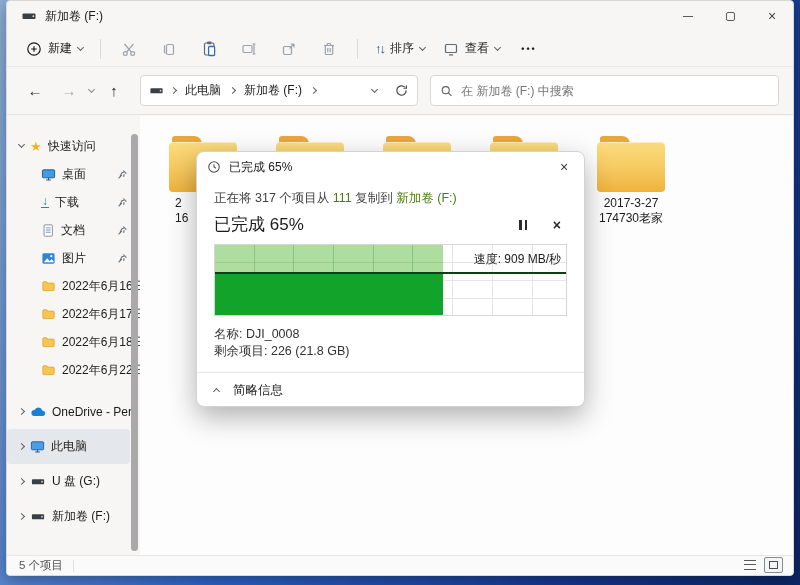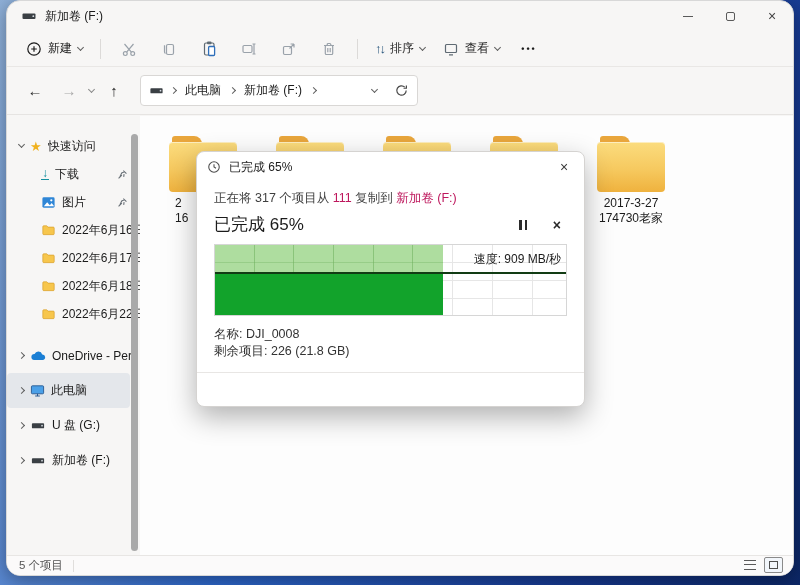--- a/index.html
+++ b/index.html
@@ -4,21 +4,21 @@
 <style>
   * { margin:0; padding:0; box-sizing:border-box; }
   html,body { width:800px; height:585px; overflow:hidden; }
   body {
     font-family:"Liberation Sans","DejaVu Sans",sans-serif;
     background:linear-gradient(115deg,#8fb0d8 0%,#2d66c8 45%,#16388f 78%,#0c2766 100%);
     position:relative; font-size:12px; color:#1b1b1b;
   }
   .window {
     position:absolute; left:6px; top:0; width:788px; height:576px;
-    background:#f7f6f5; border-radius:14px; overflow:hidden;
+    background:#f7f6f5; border-radius:4px; overflow:hidden;
     box-shadow:0 4px 18px rgba(0,0,0,.35); border:1px solid #d8d8d8;
   }
   
   .titlebar { height:30px; display:flex; align-items:center; padding-left:14px; position:relative; }
   .titlebar .t-label { margin-left:8px; font-size:12px; color:#1b1b1b; }
   .win-controls { position:absolute; right:0; top:0; height:30px; display:flex; }
   .wc { width:42px; height:30px; display:flex; align-items:center; justify-content:center; color:#5a5a5a; }
   .wc .min-line { width:10px; height:0; border-top:1px solid #5a5a5a; }
   .wc .max-box { width:9px; height:9px; border:1px solid #5a5a5a; border-radius:2px; }
   .wc.close-btn { font-size:14px; color:#444; }
@@ -77,21 +77,21 @@
   .vt-box { width:9px; height:8px; border:1.6px solid #4f4f4f; }
   
   .dialog { position:absolute; left:189px; top:150px; width:389px; height:256px; background:#fff; border-radius:8px; border:1px solid #d5d3d1; box-shadow:0 10px 28px rgba(0,0,0,.30); z-index:5; }
   .dlg-titlebar { height:30px; display:flex; align-items:center; padding-left:10px; gap:8px; }
   .dlg-title { font-size:12px; color:#1b1b1b; }
   .dlg-controls { margin-left:auto; display:flex; height:30px; }
   .dlg-wc { width:40px; height:30px; display:flex; align-items:center; justify-content:center; }
   .dlg-wc .max-box { border-color:#c9c9c9; }
   .dlg-body { position:absolute; left:17px; right:17px; top:30px; }
   .copy-line { font-size:12.5px; color:#3f3f3f; margin-top:8px; }
-  .copy-line .blue { color:#be185d; }
+  .copy-line .blue { color:#4d7c0f; }
   .dlg-heading-row { display:flex; align-items:center; margin-top:6px; }
   .dlg-heading { font-size:17px; font-weight:500; color:#1b1b1b; }
   .pp-btns { margin-left:auto; display:flex; align-items:center; gap:26px; padding-right:6px; }
   .pause-ic { display:flex; gap:3px; }
   .pause-ic i { width:2.2px; height:10px; background:#2b2b2b; display:block; }
   .cancel-x { font-size:14px; color:#2b2b2b; font-weight:bold; line-height:10px; }
   
   .chart { position:relative; margin-top:8px; width:100%; height:72px; border:1px solid #d6d6d6; background:
       repeating-linear-gradient(90deg, transparent 0 38.7px, #e6e6e6 38.7px 39.7px),
       repeating-linear-gradient(180deg, transparent 0 17px, #e6e6e6 17px 18px), #fff; overflow:hidden; }
@@ -213,41 +213,74 @@
       <span class="chv right sm"></span>
       <span class="crumb-t">新加卷 (F:)</span>
       <span class="chv right sm"></span>
       <span class="spacer"></span>
       <span class="chv down sm"></span>
       <svg class="ico" style="margin-left:10px" width="15" height="15" viewBox="0 0 16 16" fill="none" stroke="#4a4a4a" stroke-width="1.3">
           <path d="M13 8a5 5 0 1 1-1.5-3.6"></path>
           <path d="M13.2 2.6v3h-3"></path>
         </svg>
     </div>
+    <div class="search-box">
+      <svg class="ico" width="14" height="14" viewBox="0 0 16 16" fill="none" stroke="#5f5f5f" stroke-width="1.3">
+          <circle cx="7" cy="7" r="4.3"></circle>
+          <path d="M10.3 10.3 14 14"></path>
+        </svg>
+      <input type="text" placeholder="在 新加卷 (F:) 中搜索" style="">
+    </div>
   </div>
 
   <div class="content">
 
     <div class="sidebar">
       <div class="side-row">
         <span class="chv down sm"></span>
         <span class="star-g">★</span>
         <span class="side-lbl">快速访问</span>
+      </div>
+      <div class="side-row child">
+        <svg class="ico" width="15" height="15" viewBox="0 0 16 16">
+            <rect x="1.5" y="3" width="13" height="8.5" rx="1" fill="#3f9ce8" stroke="#24557f" stroke-width="1"></rect>
+            <path d="M5.5 13.8h5M8 11.5v2.3" stroke="#24557f" stroke-width="1.1"></path>
+          </svg>
+        <span class="side-lbl">桌面</span>
+        <span class="pin-w">
+            <svg class="ico" width="11" height="11" viewBox="0 0 14 14" fill="none" stroke="#6a7178" stroke-width="1.4">
+              <path d="M8 2l4 4M9.5 3.5 6 5 3.5 10.5M6.2 7.8 2 12"></path>
+              <path d="M9 6.5 8.5 10"></path>
+            </svg>
+          </span>
       </div>
       <div class="side-row child">
         <span class="dl-g">↓</span>
         <span class="side-lbl">下载</span>
         <span class="pin-w">
             <svg class="ico" width="11" height="11" viewBox="0 0 14 14" fill="none" stroke="#6a7178" stroke-width="1.4">
               <path d="M8 2l4 4M9.5 3.5 6 5 3.5 10.5M6.2 7.8 2 12"></path>
               <path d="M9 6.5 8.5 10"></path>
             </svg>
           </span>
       </div>
       <div class="side-row child">
+        <svg class="ico" width="14" height="15" viewBox="0 0 16 16">
+            <rect x="3.5" y="1.5" width="9.5" height="13" rx="1" fill="#fff" stroke="#7b8794" stroke-width="1"></rect>
+            <path d="M5.5 5h5.5M5.5 7.5h5.5M5.5 10h5.5" stroke="#5f8fc7" stroke-width="1"></path>
+          </svg>
+        <span class="side-lbl">文档</span>
+        <span class="pin-w">
+            <svg class="ico" width="11" height="11" viewBox="0 0 14 14" fill="none" stroke="#6a7178" stroke-width="1.4">
+              <path d="M8 2l4 4M9.5 3.5 6 5 3.5 10.5M6.2 7.8 2 12"></path>
+              <path d="M9 6.5 8.5 10"></path>
+            </svg>
+          </span>
+      </div>
+      <div class="side-row child">
         <svg class="ico" width="15" height="15" viewBox="0 0 16 16">
             <rect x="1.5" y="2.5" width="13" height="11" rx="1.5" fill="#2f86d6"></rect>
             <path d="M3 12l3.6-4.4 2.8 3.2 2-2.2 2.6 3.4z" fill="#fff"></path>
             <circle cx="11" cy="5.6" r="1.2" fill="#fff"></circle>
           </svg>
         <span class="side-lbl">图片</span>
         <span class="pin-w">
             <svg class="ico" width="11" height="11" viewBox="0 0 14 14" fill="none" stroke="#6a7178" stroke-width="1.4">
               <path d="M8 2l4 4M9.5 3.5 6 5 3.5 10.5M6.2 7.8 2 12"></path>
               <path d="M9 6.5 8.5 10"></path>
@@ -419,15 +452,19 @@
         <div class="band-bottom-fill" style="width: 65%;"></div>
         <div class="speed-line"></div>
         <span class="speed-lbl">速度: 909 MB/秒</span>
       </div>
       <div class="dlg-details">
         <div>名称: DJI_0008</div>
         <div>剩余项目: 226 (21.8 GB)</div>
       </div>
     </div>
     <div class="dlg-divider"></div>
+    <div class="dlg-footer">
+      <span class="chv up sm"></span>
+      <span class="lbl">简略信息</span>
+    </div>
   </div>
 
 </div>
 
 </body></html>

